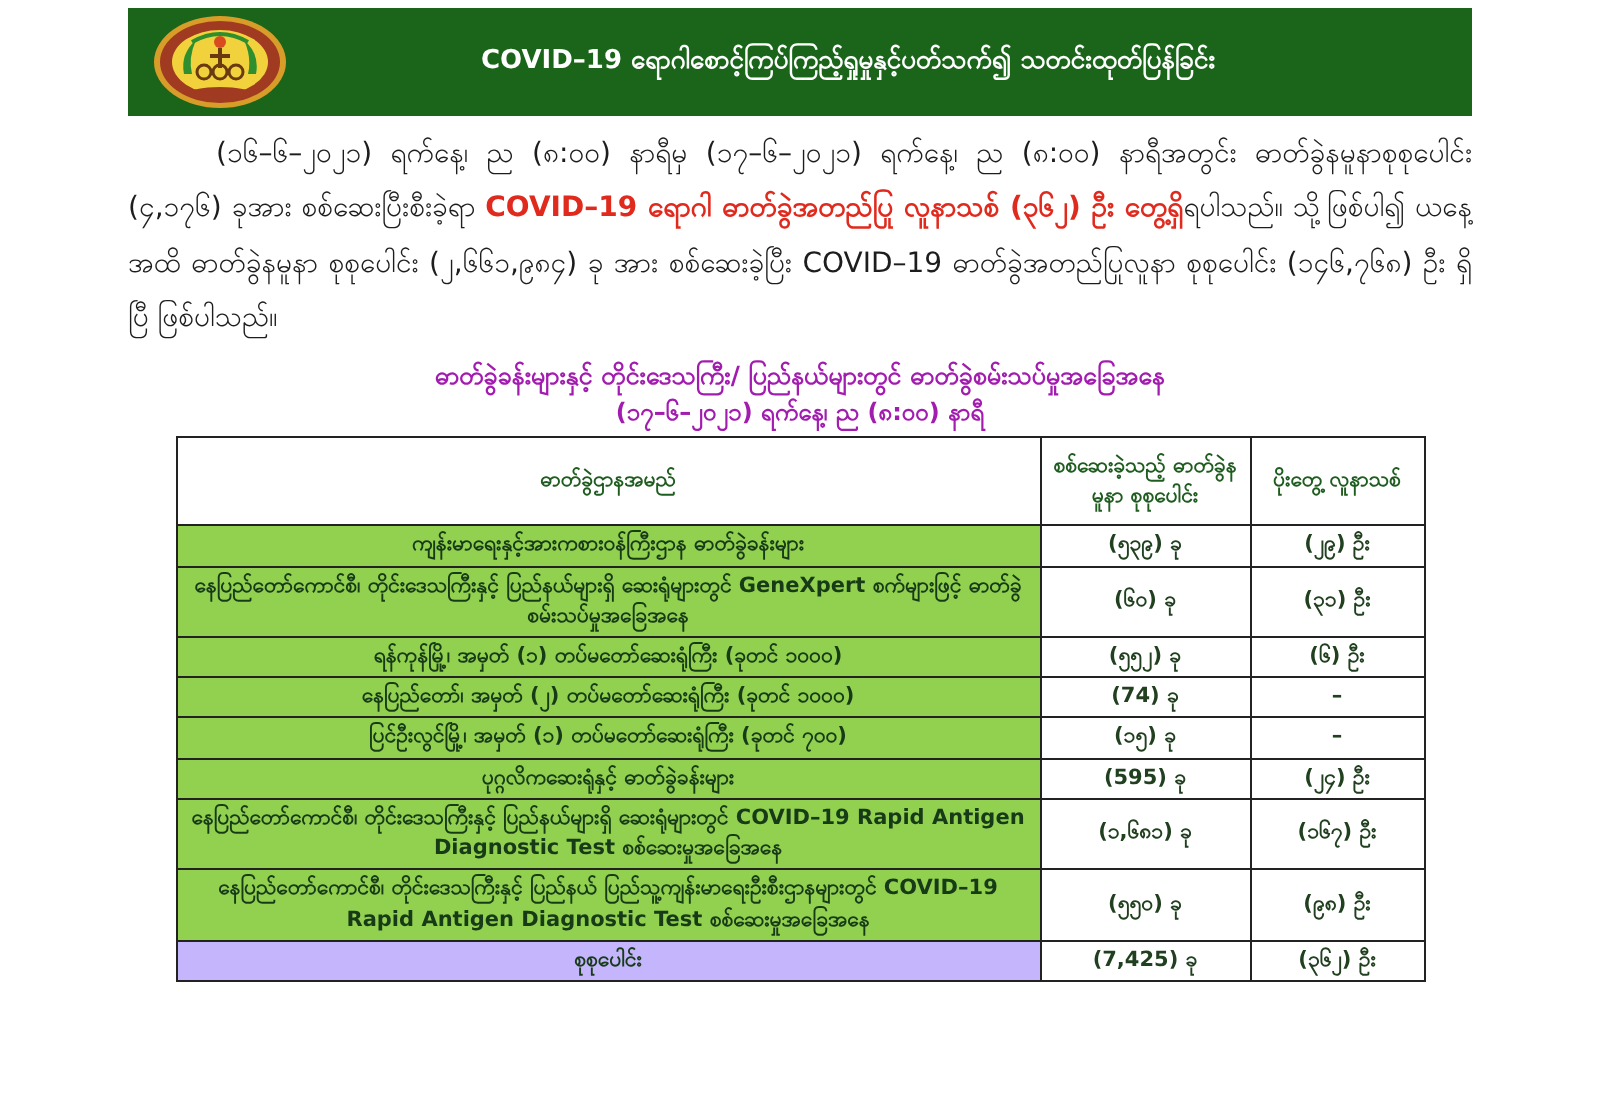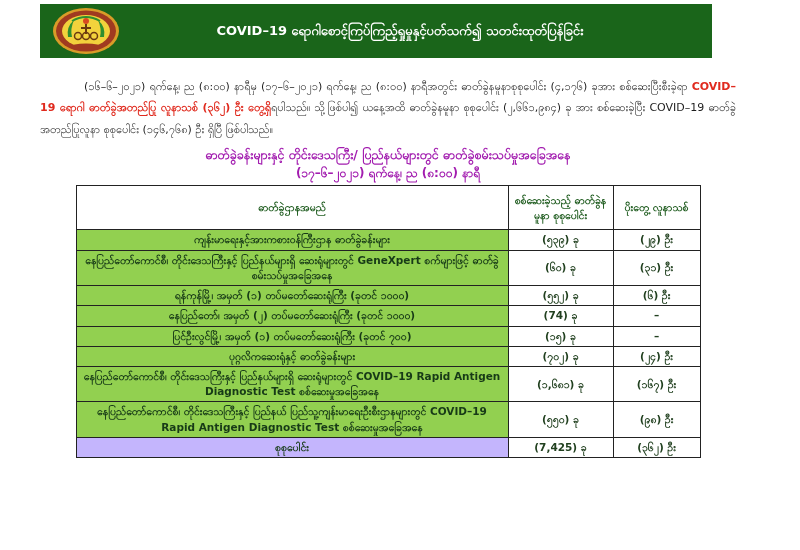--- a/index.html
+++ b/index.html
@@ -6,38 +6,38 @@
   html, body { background: #ffffff; }
   body {
     font-family: "DejaVu Sans", "Liberation Sans", sans-serif;
     width: 800px; height: 550px; overflow: hidden;
     color: #1a1a1a;
   }
   .page {
     position: relative;
     width: 800px; height: 550px;
     background: #ffffff;
-    padding: 4px 64px 0 40px;
+    padding: 4px 64px 0 64px;
   }
   
   .banner {
     position: relative;
     width: 672px; height: 54px;
     background: #1a651a;
     display: flex; align-items: center; justify-content: center;
   }
   .banner .logo {
     position: absolute; left: 12px; top: 3px;
     width: 68px; height: 48px;
   }
   .banner-text { text-align: center; color: #ffffff; padding-left: 56px; padding-right: 8px; }
   .banner-text .t1 { font-size: 13px; font-weight: bold; line-height: 1.55; }
   .banner-text .t2 { font-size: 12.5px; font-weight: bold; line-height: 1.5; }
   
-  .body-text { margin-top: 18px; font-size: 11px; line-height: 1.95; text-align: justify; color: #1d1d1d; }
+  .body-text { margin-top: 6px; font-size: 14px; line-height: 1.95; text-align: justify; color: #1d1d1d; }
   .body-text p { text-indent: 44px; }
   .red { color: #e02a1e; font-weight: bold; }
   
   .table-title { margin-top: 6px; text-align: center; color: #a21caf; font-weight: bold; }
   .table-title .t1 { font-size: 12.5px; line-height: 1.5; }
   .table-title .t2 { font-size: 12px; line-height: 1.45; }
   
   table.lab {
     margin: 3px auto 12px auto;
     width: 624px;
@@ -127,21 +127,21 @@
           <td class="cell-num">(74) ခု</td>
           <td class="cell-num">–</td>
         </tr>
         <tr>
           <td class="cell-name">ပြင်ဦးလွင်မြို့၊ အမှတ် (၁) တပ်မတော်ဆေးရုံကြီး (ခုတင် ၇၀၀)</td>
           <td class="cell-num">(၁၅) ခု</td>
           <td class="cell-num">–</td>
         </tr>
         <tr>
           <td class="cell-name">ပုဂ္ဂလိကဆေးရုံနှင့် ဓာတ်ခွဲခန်းများ</td>
-          <td class="cell-num">(၇၀၂) ခု</td>
+          <td class="cell-num">(595) ခု</td>
           <td class="cell-num">(၂၄) ဦး</td>
         </tr>
         <tr>
           <td class="cell-name">နေပြည်တော်ကောင်စီ၊ တိုင်းဒေသကြီးနှင့် ပြည်နယ်များရှိ ဆေးရုံများတွင် COVID–19 Rapid Antigen Diagnostic Test စစ်ဆေးမှုအခြေအနေ</td>
           <td class="cell-num">(၁,၆၈၁) ခု</td>
           <td class="cell-num">(၁၆၇) ဦး</td>
         </tr>
         <tr>
           <td class="cell-name">နေပြည်တော်ကောင်စီ၊ တိုင်းဒေသကြီးနှင့် ပြည်နယ် ပြည်သူ့ကျန်းမာရေးဦးစီးဌာနများတွင်  COVID–19 Rapid Antigen Diagnostic Test စစ်ဆေးမှုအခြေအနေ</td>
           <td class="cell-num">(၅၅၀) ခု</td>

